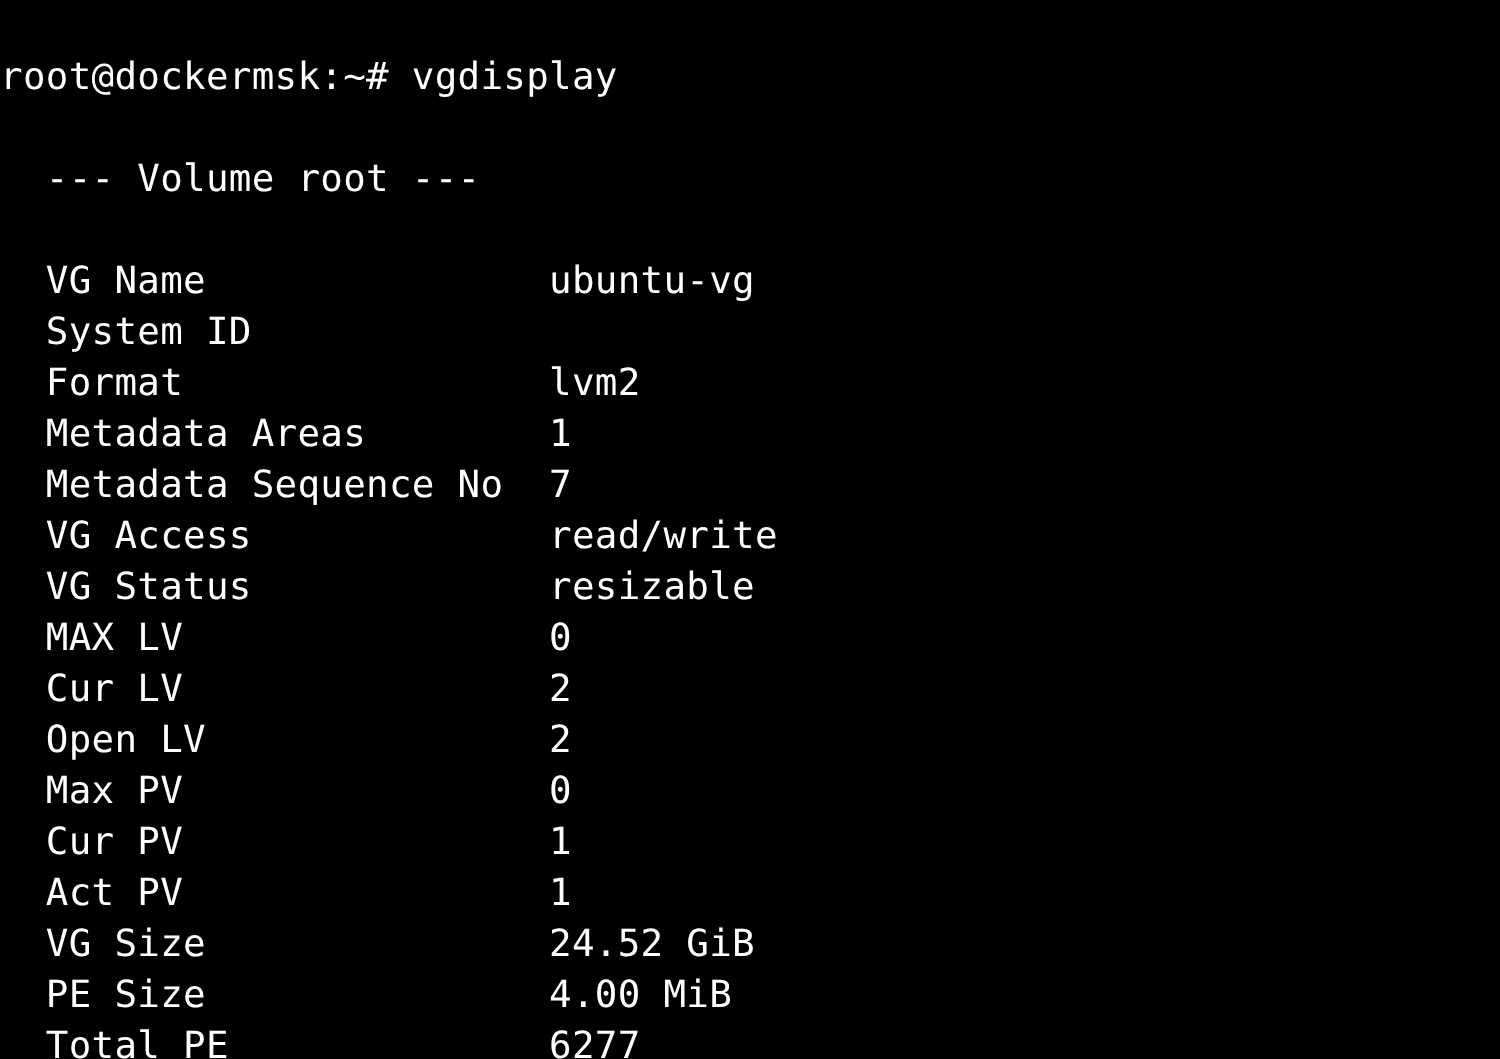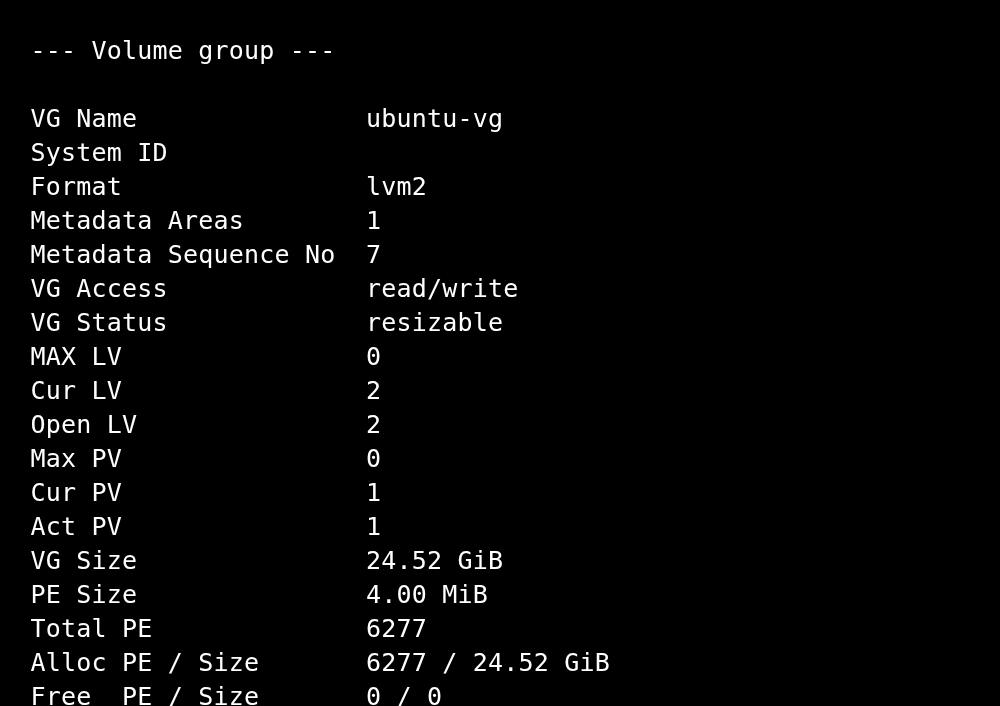--- a/index.html
+++ b/index.html
@@ -19,21 +19,22 @@
     padding: 0px 0 0 0;
     letter-spacing: 0.2px;
   }
   .line { white-space: pre; }
   .prompt, .command, .header, .kv { display: inline; }
 </style>
 </head>
 <body>
 
 <div class="terminal">
-<div class="line">  --- Volume group ---</div>
+<div class="line"><span class="prompt">root@dockermsk:~# </span><span class="command">vgdisplay</span></div>
+<div class="line">  --- Volume root ---</div>
 <div id="rows">  VG Name               ubuntu-vg
   System ID             
   Format                lvm2
   Metadata Areas        1
   Metadata Sequence No  7
   VG Access             read/write
   VG Status             resizable
   MAX LV                0
   Cur LV                2
   Open LV               2

